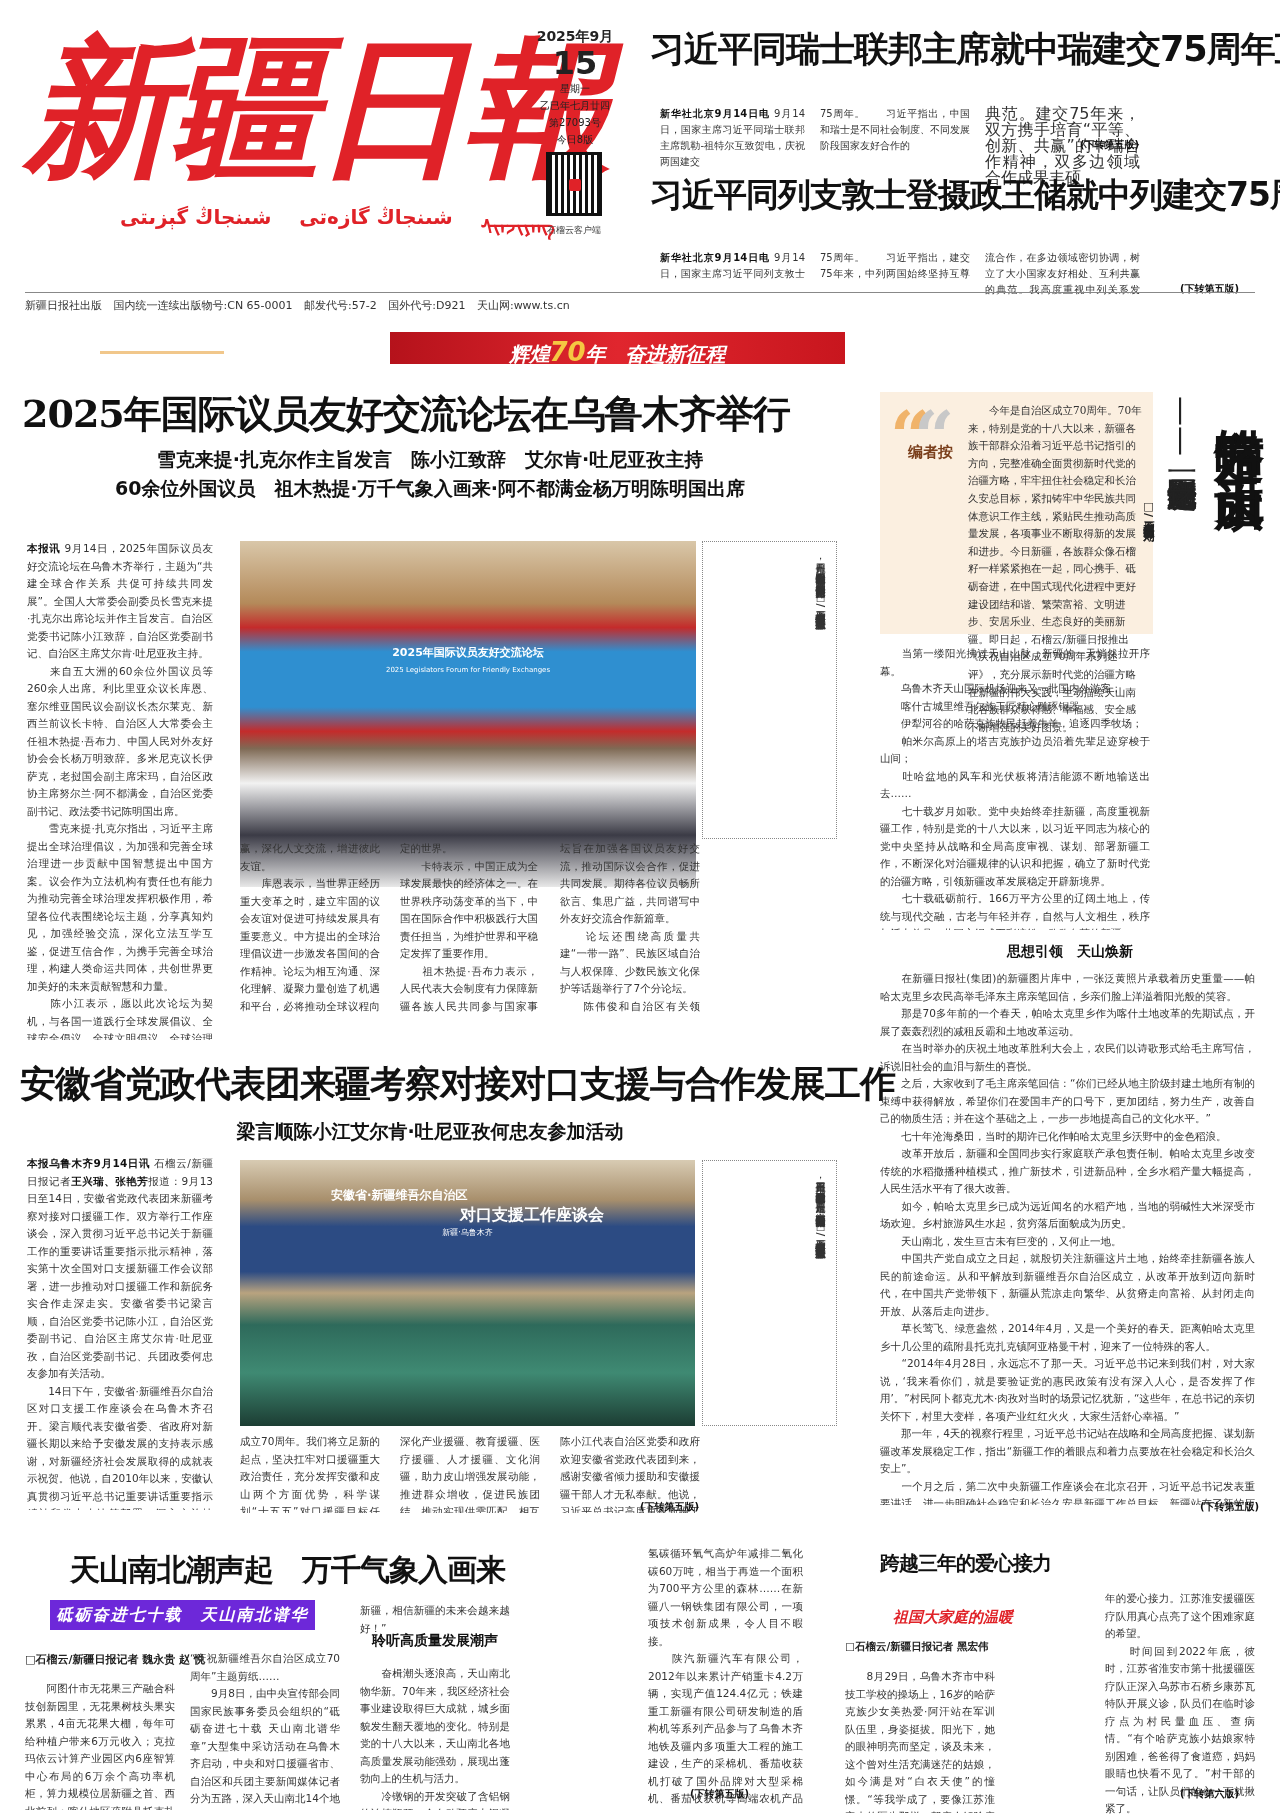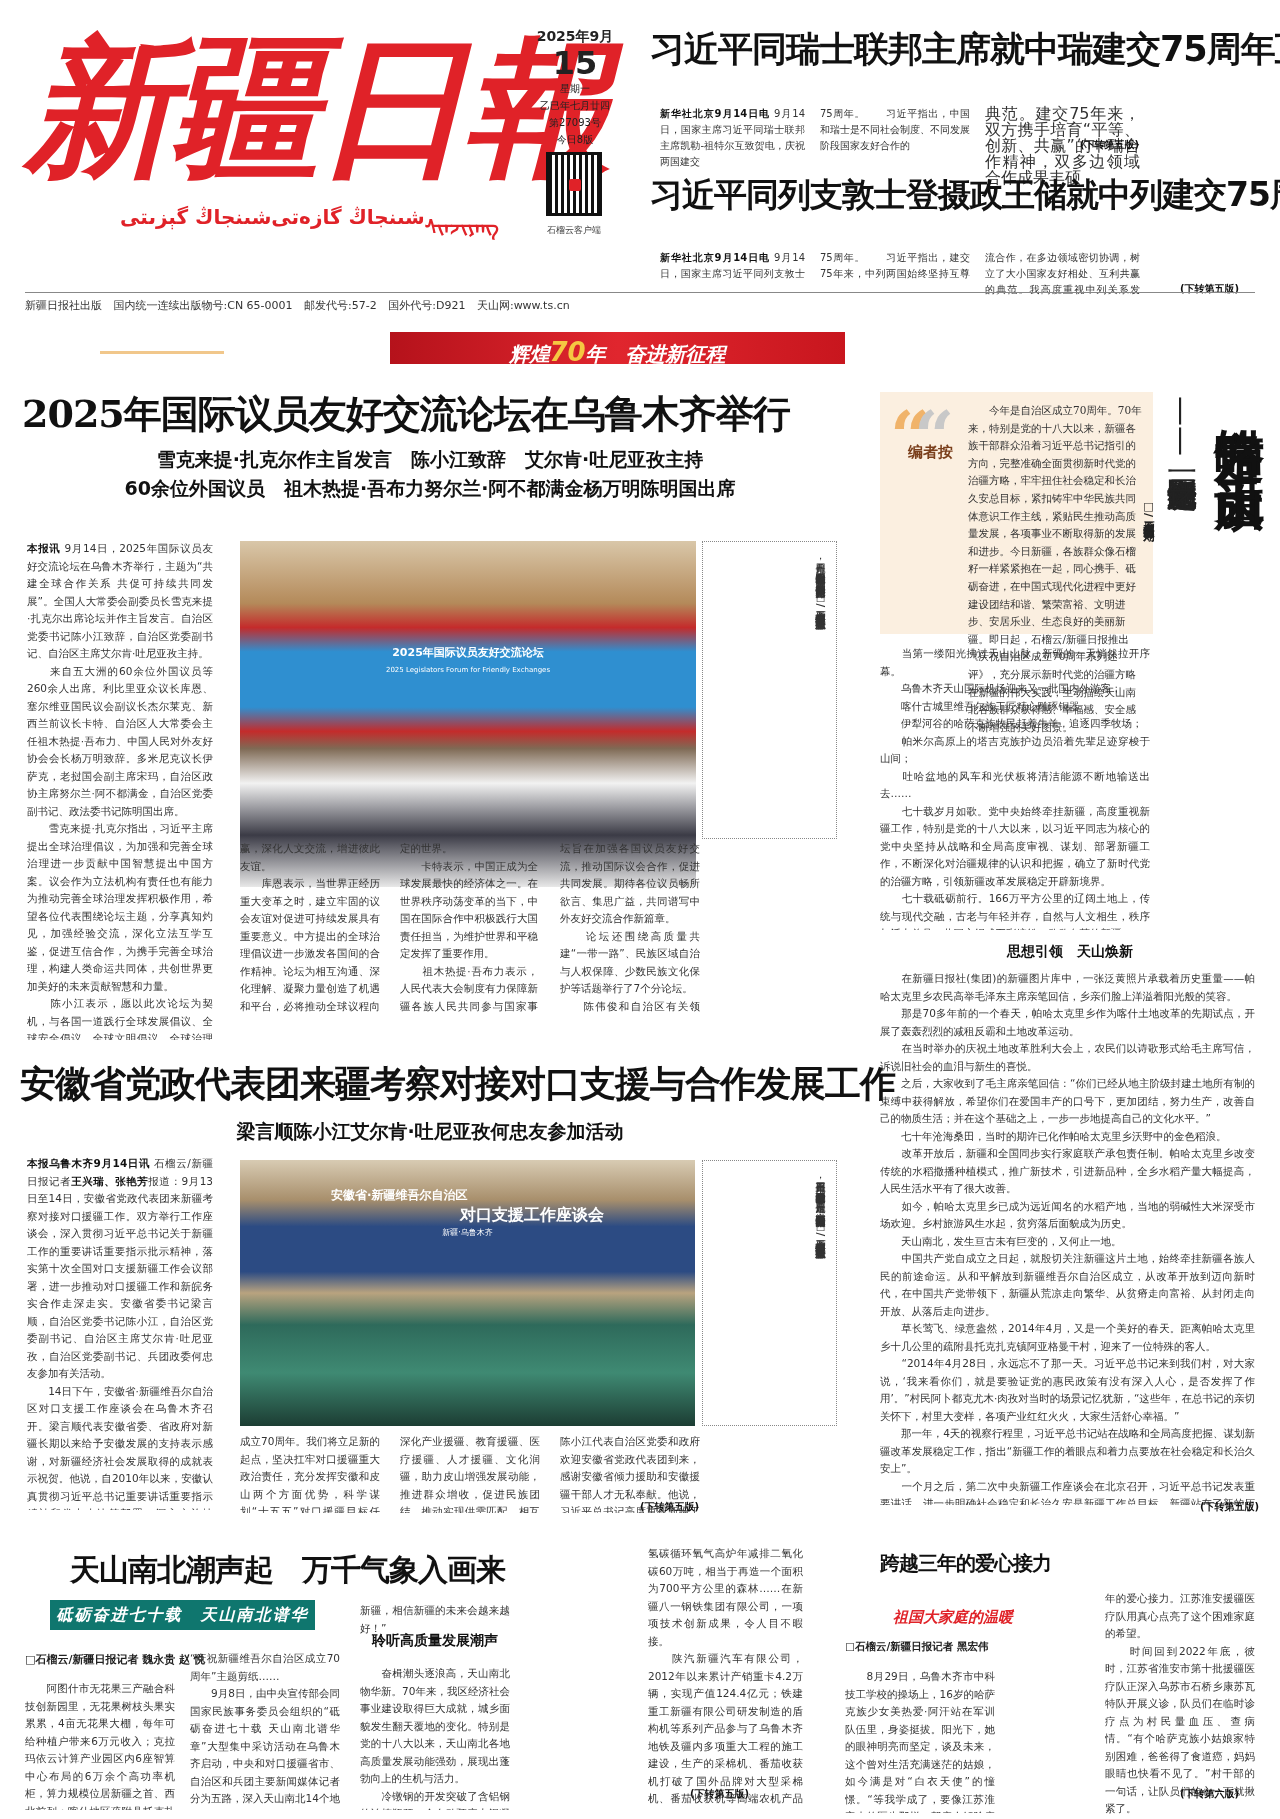--- a/index.html
+++ b/index.html
@@ -1,21 +1,21 @@
 <!DOCTYPE html>
 <html><head>
 <meta charset="utf-8">
 <style>
 *{box-sizing:border-box;margin:0;padding:0}
 html,body{width:1280px;height:1819px;background:#fff;overflow:hidden}
 body{position:relative;font-family:"DejaVu Sans","Liberation Sans",sans-serif;color:#222}
 .abs{position:absolute}
 .serif{font-family:"DejaVu Serif","Liberation Serif",serif}
 .masthead-logo{left:25px;top:20px;width:480px;height:175px;color:#e02228;font-family:"DejaVu Serif","Liberation Serif",serif;font-weight:bold;font-size:150px;line-height:175px;letter-spacing:-4px;font-style:italic;white-space:nowrap}
-.minority{left:120px;top:205px;width:300px;height:30px;color:#e02228;font-size:20px;font-weight:bold;display:flex;white-space:nowrap}
+.minority{left:120px;top:205px;width:300px;height:30px;color:#e02228;font-size:20px;font-weight:bold;display:flex;gap:28px;white-space:nowrap}
 .dateblock{left:520px;top:28px;width:110px;text-align:center;color:#222}
 .dateblock .ym{font-size:14px;font-weight:bold}
 .dateblock .day{font-size:32px;font-weight:bold;line-height:34px}
 .dateblock .small{font-size:10px;line-height:17px}
 .qr{left:546px;top:152px;width:56px;height:64px;background:
  repeating-linear-gradient(90deg,#111 0 3px,#fff 3px 6px),#111;border:3px solid #111}
 .qr::after{content:"";position:absolute;left:20px;top:24px;width:12px;height:12px;background:#e02228;border-radius:2px}
 .qrlabel{left:532px;top:224px;width:84px;text-align:center;font-size:9px;color:#444}
 .topline{left:25px;top:268px;width:1230px;height:1px;background:#888}
 .infobar{left:25px;top:280px;width:1230px;font-size:11px;color:#333;white-space:nowrap}
@@ -31,21 +31,21 @@
 .caption-box{border:1px dotted #888;font-size:10px;line-height:16px;color:#333;writing-mode:vertical-rl;padding:14px 8px}
 .editor-box{left:880px;top:392px;width:273px;height:242px;background:#fbefe0;padding:10px 10px;font-size:10.5px;line-height:17.6px;color:#333}
 .quote{position:absolute;left:10px;top:10px;font-size:70px;line-height:70px;font-family:"DejaVu Serif",serif;font-weight:bold;color:#f0b36a}
 .quote2{position:absolute;left:34px;top:10px;font-size:70px;line-height:70px;font-family:"DejaVu Serif",serif;font-weight:bold;color:#c8c8c8}
 .edlabel{position:absolute;left:28px;top:52px;font-weight:bold;font-size:15px;color:#7a3f1c}
 .vert{writing-mode:vertical-rl;white-space:nowrap}
 .sidehead{left:1210px;top:390px;font-size:50px;font-weight:bold;color:#111;line-height:60px}
 .sidesub{left:1165px;top:396px;font-size:30px;color:#222;line-height:34px}
 .sidebyline{left:1140px;top:500px;font-size:11px;font-weight:bold;color:#222}
 .subhead{font-weight:bold;color:#111;text-align:center}
-.redbar{left:50px;top:1600px;width:265px;height:30px;background:#0f766e;color:#fff;font-style:italic;font-weight:bold;font-size:16px;line-height:30px;text-align:center;letter-spacing:2px}
+.redbar{left:50px;top:1600px;width:265px;height:30px;background:#6d28d9;color:#fff;font-style:italic;font-weight:bold;font-size:16px;line-height:30px;text-align:center;letter-spacing:2px}
 .warm{left:893px;top:1608px;width:130px;height:40px;color:#e02228;font-weight:bold;font-style:italic;font-size:15px}
 .zhuan{font-weight:bold;color:#111}
 </style>
 </head>
 <body>
 
 <div class="abs masthead-logo">新疆日報</div>
 <div class="abs minority">
   <span>شىنجاڭ گېزىتى</span>
   <span>شىنجاڭ گازەتى</span>
@@ -83,21 +83,21 @@
   <span>天山网:www.ts.cn</span>
 </div>
 
 <div class="abs orangeline"></div>
 <div class="abs banner70">
   <span>辉煌</span><span class="seven">70</span><span>年　奋进新征程</span>
 </div>
 
 <div class="abs h1big serif" style="left:22px;top:388px;font-size:38px;line-height:52px;">2025年国际议员友好交流论坛在乌鲁木齐举行</div>
 <div class="abs subhead" style="left:40px;top:445px;width:780px;font-size:19px;line-height:28px">雪克来提·扎克尔作主旨发言　陈小江致辞　艾尔肯·吐尼亚孜主持</div>
-<div class="abs subhead" style="left:40px;top:474px;width:780px;font-size:19px;line-height:28px">60余位外国议员　祖木热提·吾布力努尔兰·阿不都满金杨万明陈明国出席</div>
+<div class="abs subhead" style="left:40px;top:474px;width:780px;font-size:19px;line-height:28px">60余位外国议员　祖木热提·万千气象入画来·阿不都满金杨万明陈明国出席</div>
 
 <div class="abs col" style="left:27px;top:540px;width:186px;height:500px;overflow:hidden"><b>本报讯</b> 9月14日，2025年国际议员友好交流论坛在乌鲁木齐举行，主题为“共建全球合作关系 共促可持续共同发展”。全国人大常委会副委员长雪克来提·扎克尔出席论坛并作主旨发言。自治区党委书记陈小江致辞，自治区党委副书记、自治区主席艾尔肯·吐尼亚孜主持。<br>　　来自五大洲的60余位外国议员等260余人出席。利比里亚众议长库恩、塞尔维亚国民议会副议长杰尔莱克、新西兰前议长卡特、自治区人大常委会主任祖木热提·吾布力、中国人民对外友好协会会长杨万明致辞。多米尼克议长伊萨克，老挝国会副主席宋玛，自治区政协主席努尔兰·阿不都满金，自治区党委副书记、政法委书记陈明国出席。<br>　　雪克来提·扎克尔指出，习近平主席提出全球治理倡议，为加强和完善全球治理进一步贡献中国智慧提出中国方案。议会作为立法机构有责任也有能力为推动完善全球治理发挥积极作用，希望各位代表围绕论坛主题，分享真知灼见，加强经验交流，深化立法互学互鉴，促进互信合作，为携手完善全球治理，构建人类命运共同体，共创世界更加美好的未来贡献智慧和力量。<br>　　陈小江表示，愿以此次论坛为契机，与各国一道践行全球发展倡议、全球安全倡议、全球文明倡议、全球治理倡议，加强与各国地方议会及地方议会间的友好交流，深化互学互鉴，推进民主法治建设，深化经贸合作，实现互利共</div>
 <div class="abs photo" style="left:240px;top:541px;width:456px;height:346px">
   <div style="position:absolute;left:30%;top:30%;width:40%;color:#fff;text-align:center;font-size:11px;font-weight:bold">2025年国际议员友好交流论坛</div>
   <div style="position:absolute;left:30%;top:36%;width:40%;color:#fff;text-align:center;font-size:7px">2025 Legislators Forum for Friendly Exchanges</div>
 </div>
 <div class="abs caption-box" style="left:702px;top:541px;width:135px;height:298px">
   <span>九月十四日，二〇二五年国际议员友好交流论坛在乌鲁木齐举行。全国人大常委会副委员长雪克来提·扎克尔出席论坛并作主旨发言。</span>
   <b>□石榴云/新疆日报记者 崔志坚摄</b>
 </div>

